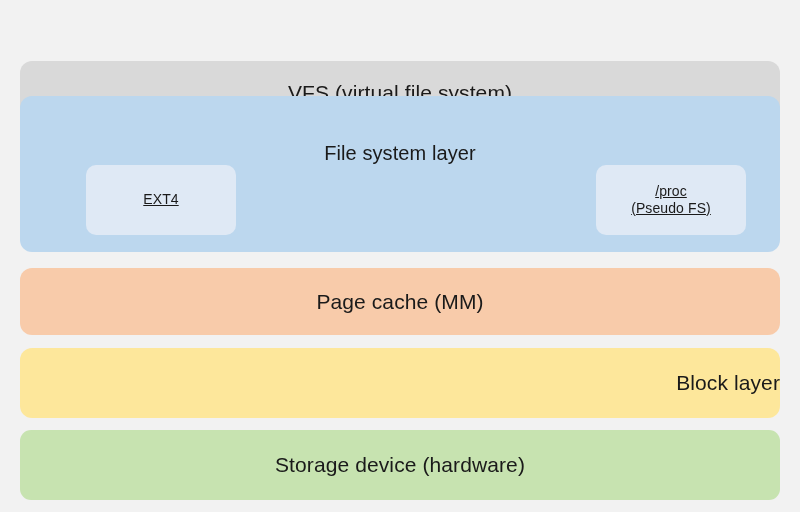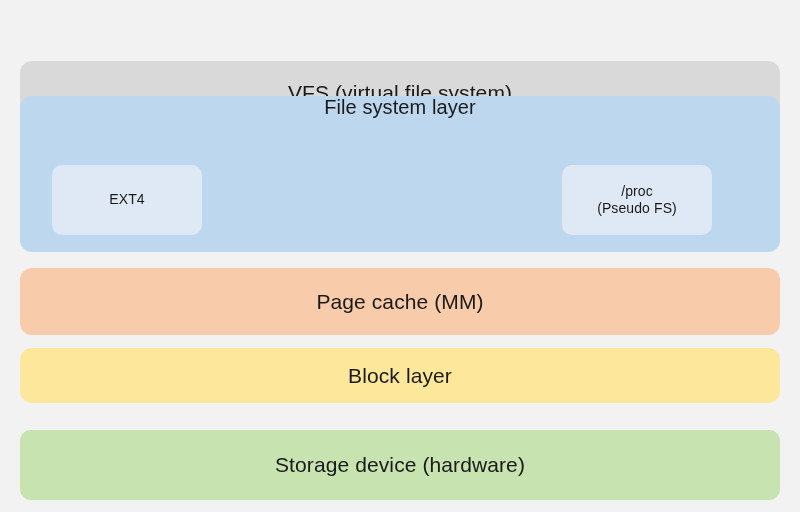--- a/index.html
+++ b/index.html
@@ -46,32 +46,33 @@
     height: 156px;
     background: #bcd7ee;
   }
   .fs-title {
     position: absolute;
     top: 0;
     left: 0;
     width: 100%;
     height: 69px;
     display: flex;
-    align-items: flex-start;
+    align-items: flex-end;
     justify-content: center;
   }
   .fs-children {
     position: absolute;
     top: 69px;
-    left: 32px;
+    left: 66px;
     width: 660px;
     height: 70px;
     display: flex;
     justify-content: space-between;
     align-items: stretch;
+    text-decoration: underline;
   }
   .fs-child {
     width: 150px;
     background: #dfe9f5;
     border-radius: 10px;
     display: flex;
     align-items: center;
     justify-content: center;
     text-align: center;
     line-height: 1.25;
@@ -81,25 +82,25 @@
   .layer-pagecache {
     top: 268px;
     height: 67px;
     background: #f8cbaa;
     display: flex;
     align-items: center;
     justify-content: center;
   }
   .layer-block {
     top: 348px;
-    height: 55px;
+    height: 70px;
     background: #fde79b;
     display: flex;
     align-items: center;
-    justify-content: center;
+    justify-content: flex-end;
   }
   .layer-storage {
     top: 430px;
     height: 70px;
     background: #c7e3b0;
     display: flex;
     align-items: center;
     justify-content: center;
     border-radius: 11px;
   }

